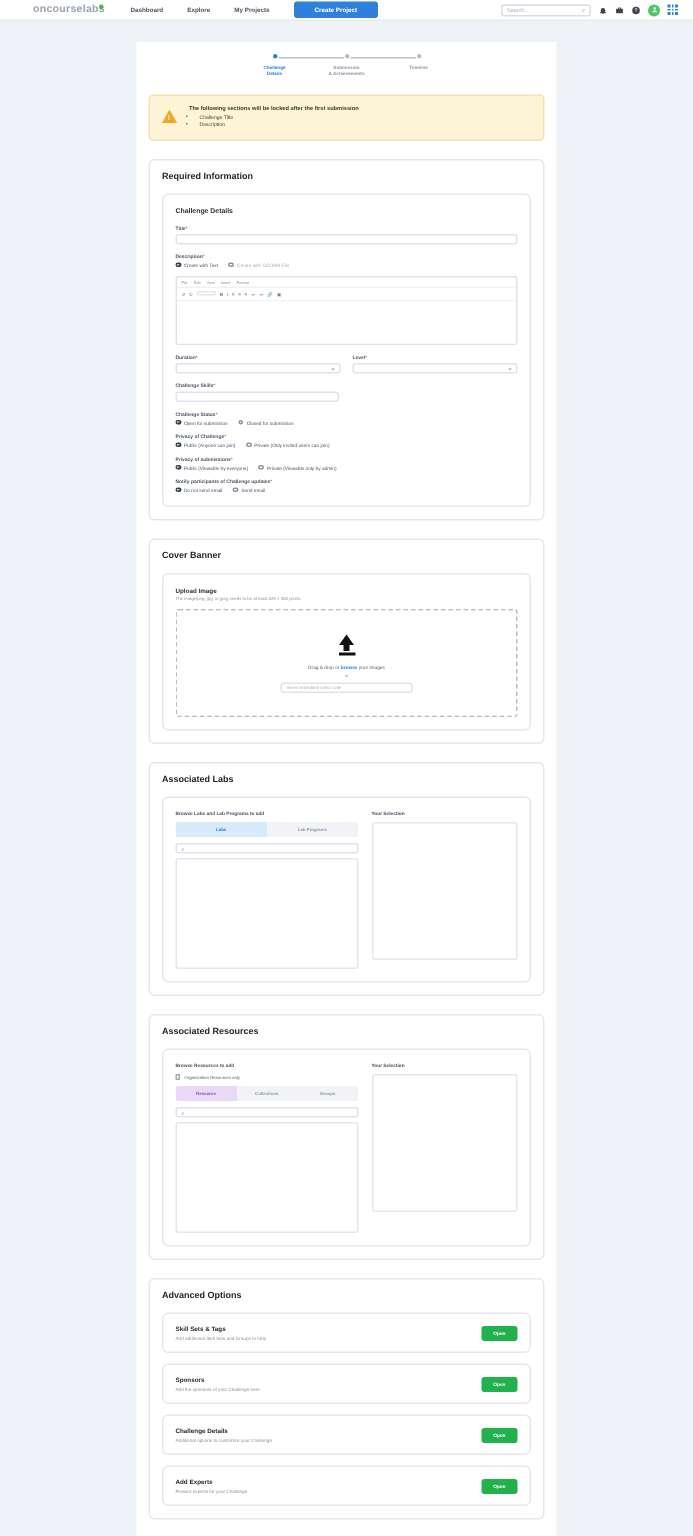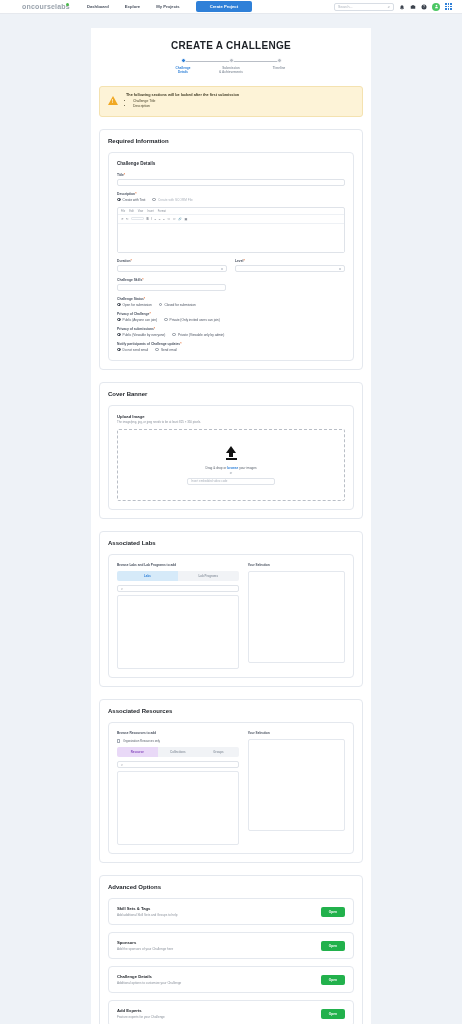--- a/index.html
+++ b/index.html
@@ -188,21 +188,20 @@
         <i></i>
         <i></i>
         <i></i>
       </span>
   </div>
 </div>
 
 <div class="page">
   <div class="sheet">
 
-    <h1 class="title">CREATE A CHALLENGE</h1>
 
     <div class="stepper">
       <div class="steps">
         <div class="step active">
           <div class="bar"></div>
           <div class="dot"></div>
           <div class="lbl">Challenge<br>Details</div>
         </div>
         <div class="step">
           <div class="bar"></div>

